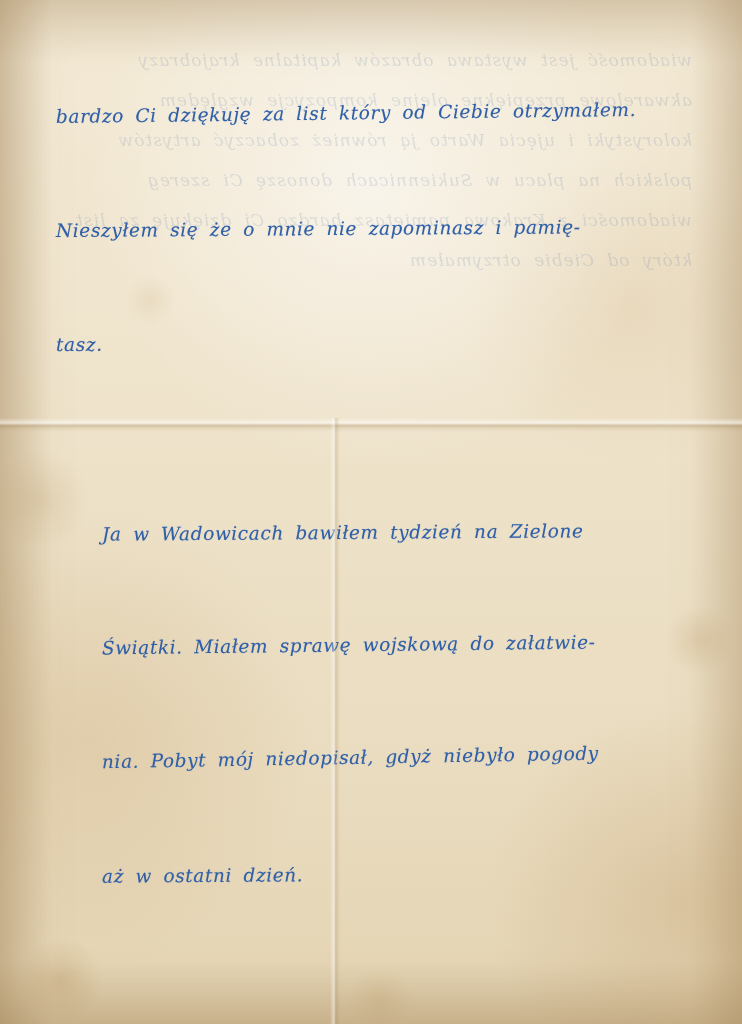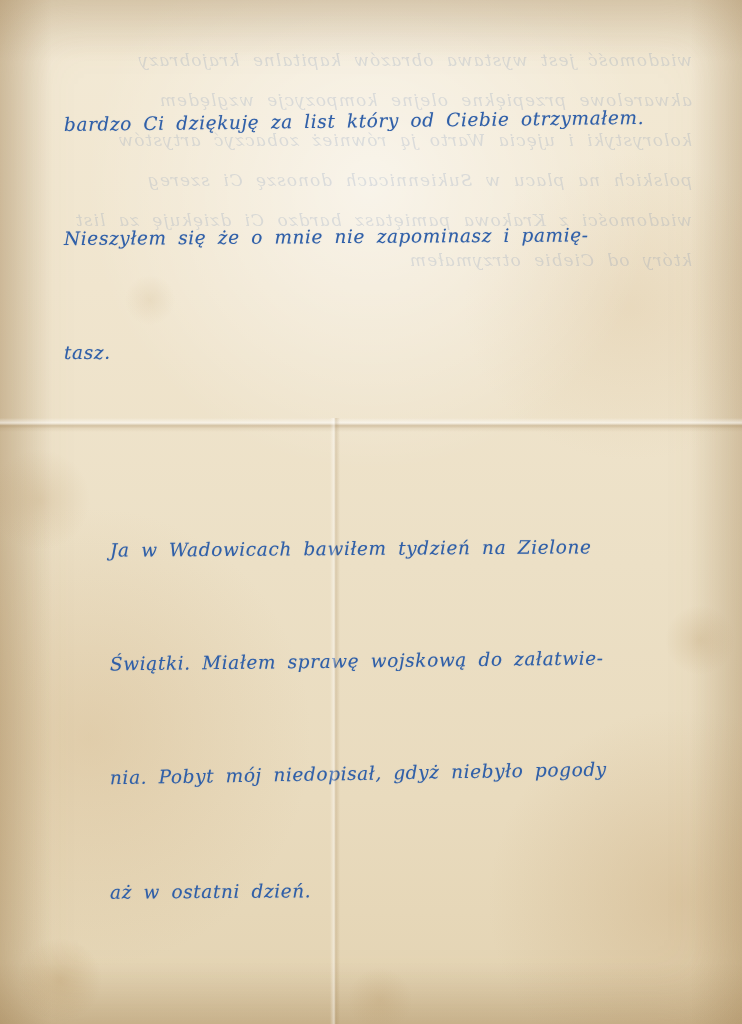--- a/index.html
+++ b/index.html
@@ -102,21 +102,21 @@
     color: #2f5fa8;
     font-family: "DejaVu Serif", serif;
     font-style: italic;
     font-size: 18.5px;
     line-height: 38px;
     letter-spacing: 0.6px;
     word-spacing: 5px;
     text-shadow: 0 0 1px rgba(47,95,168,0.35);
   }
   .letter p {
-    margin: 8px;
+    margin: 0;
     white-space: pre-wrap;
   }
   .para-indent { text-indent: 46px; }
 
   .ln {
     display: block;
     transform-origin: left center;
   }
   .ln.s1 { transform: rotate(-0.7deg); }
   .ln.s2 { transform: rotate(-0.4deg); }

